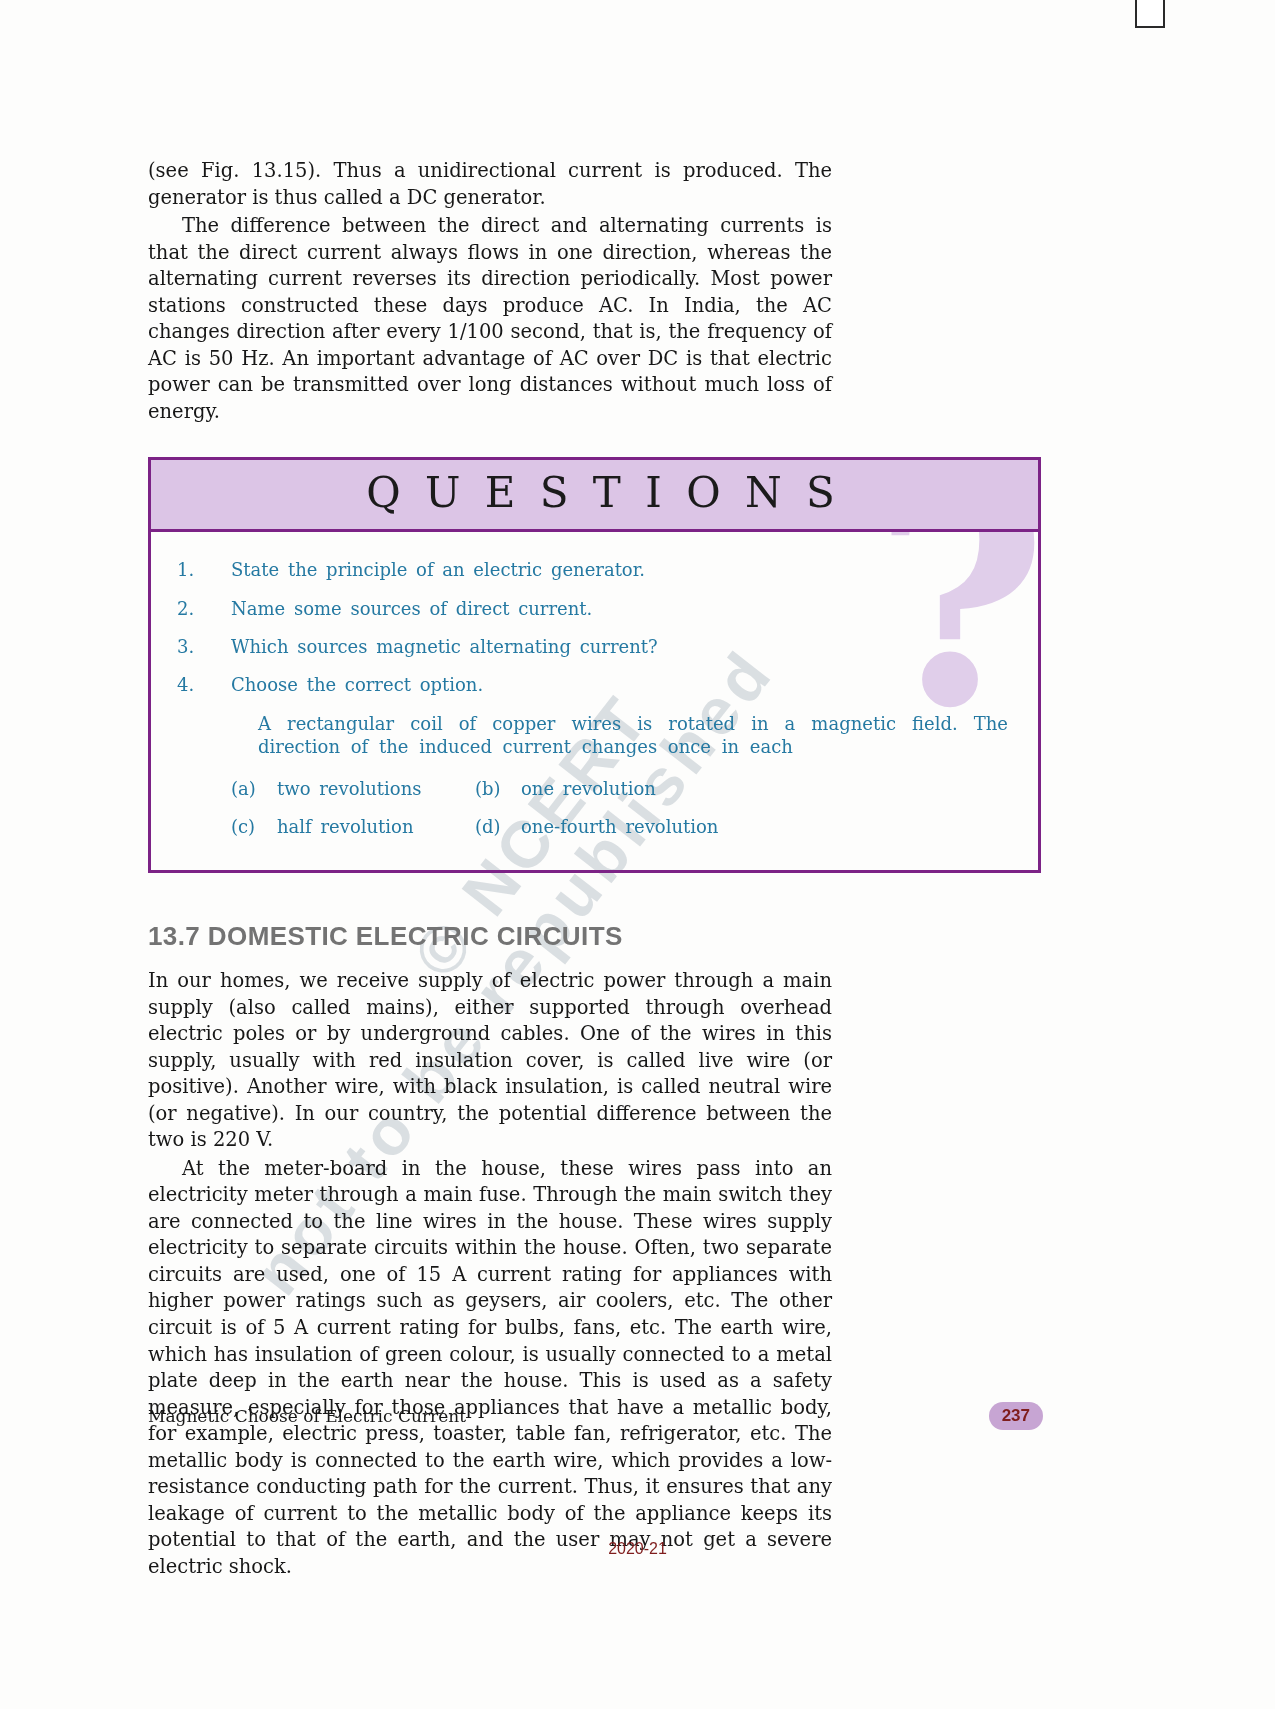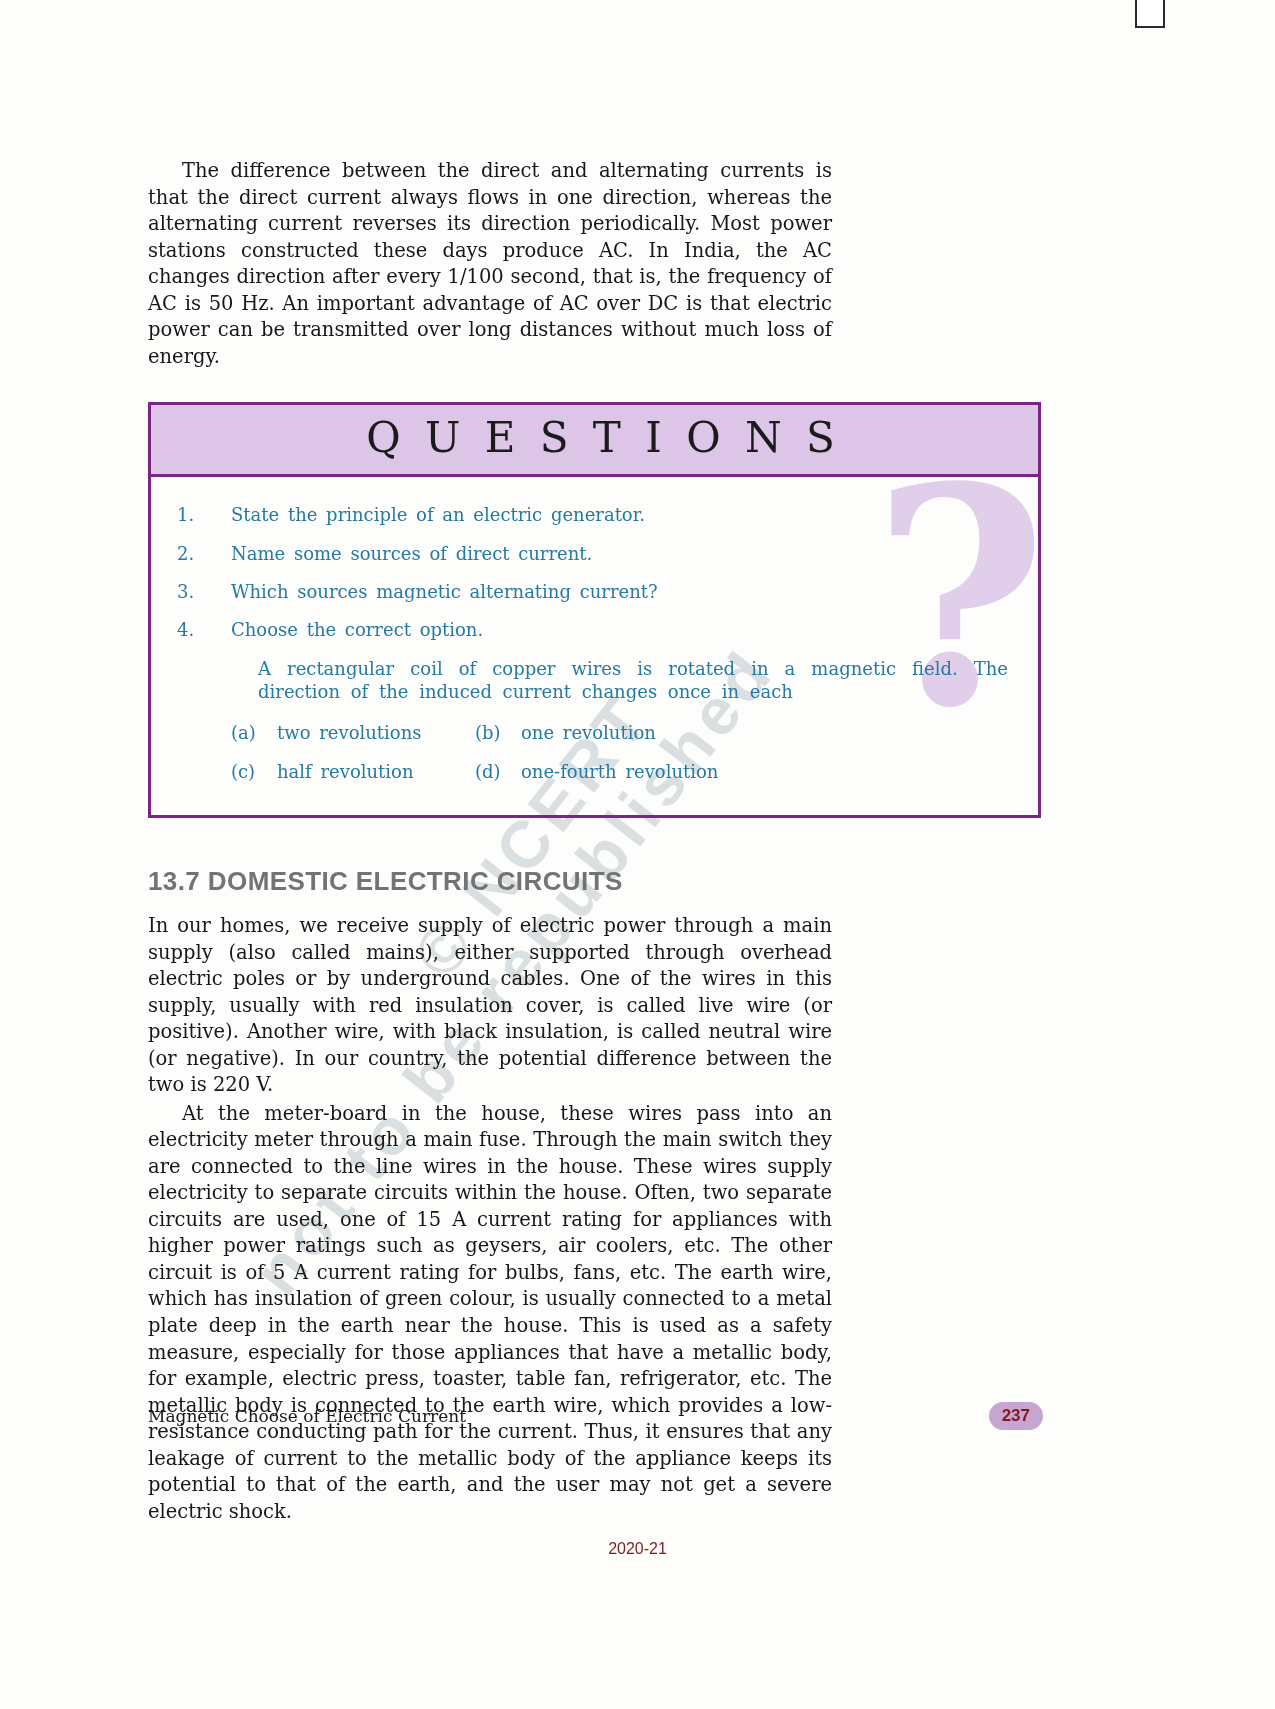--- a/index.html
+++ b/index.html
@@ -140,20 +140,21 @@
 <div class="page">
 
   <div class="corner-mark"></div>
 
   <div class="wm wm1">© NCERT</div>
   <div class="wm wm2">not to be republished</div>
   <div class="wm-q">?</div>
 
   <div class="content">
 
+    <p class="para">(see Fig. 13.15). Thus a unidirectional current is produced. The generator is thus called a DC generator.</p>
     <p class="para indent">The difference between the direct and alternating currents is that the direct current always flows in one direction, whereas the alternating current reverses its direction periodically. Most power stations constructed these days produce AC. In India, the AC changes direction after every 1/100 second, that is, the frequency of AC is 50 Hz. An important advantage of AC over DC is that electric power can be transmitted over long distances without much loss of energy.</p>
 
     <div class="qbox">
       <div class="qbox-header">QUESTIONS</div>
       <div class="qbox-body">
 
         <div class="q-row">
           <span class="q-num">1.</span>
           <span class="q-text">State the principle of an electric generator.</span>
         </div>

